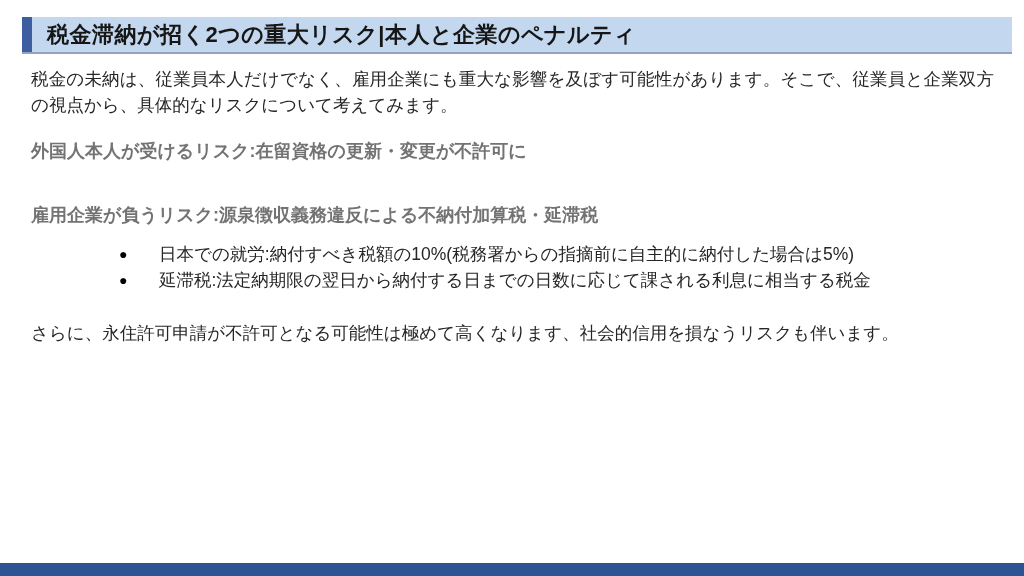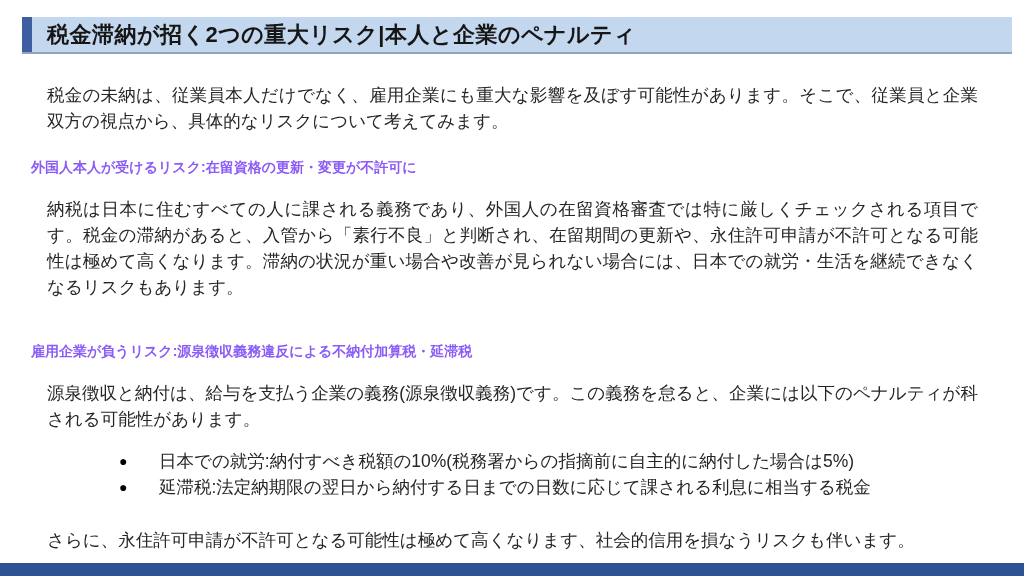--- a/index.html
+++ b/index.html
@@ -32,26 +32,26 @@
     letter-spacing: 0.5px;
     white-space: nowrap;
   }
 
   
   .content {
     position: absolute; left: 31px; top: 66px;
     width: 963px;
     font-size: 17.5px; line-height: 26px;
   }
-  .para { margin: 16px; text-align: justify; }
+  .para { margin: 0; text-align: justify; }
   .section-heading {
     margin: 20px 0 0 0;
-    font-size: 14px; line-height: 26px;
+    font-size: 18px; line-height: 26px;
     font-weight: bold;
-    color: #8b5cf6;
+    color: #737373;
   }
   .section-heading.second { margin-top: 38px; }
 
   .bullet-list { margin: 13px 0 0 88px; }
   .bullet-row { display: flex; align-items: flex-start; }
   .bullet-marker {
     flex: 0 0 40px;
     font-size: 14px; line-height: 26px;
     color: #000000;
   }
@@ -74,24 +74,22 @@
   <div class="title-bar">
     <div class="title-accent"></div>
     <div class="title-text">税金滞納が招く2つの重大リスク|本人と企業のペナルティ</div>
   </div>
 
   <div class="content">
 
     <p class="para">税金の未納は、従業員本人だけでなく、雇用企業にも重大な影響を及ぼす可能性があります。そこで、従業員と企業双方の視点から、具体的なリスクについて考えてみます。</p>
 
     <h2 class="section-heading">外国人本人が受けるリスク:在留資格の更新・変更が不許可に</h2>
-    <p class="para">納税は日本に住むすべての人に課される義務であり、外国人の在留資格審査では特に厳しくチェックされる項目です。税金の滞納があると、入管から「素行不良」と判断され、在留期間の更新や、永住許可申請が不許可となる可能性は極めて高くなります。滞納の状況が重い場合や改善が見られない場合には、日本での就労・生活を継続できなくなるリスクもあります。</p>
 
     <h2 class="section-heading second">雇用企業が負うリスク:源泉徴収義務違反による不納付加算税・延滞税</h2>
-    <p class="para">源泉徴収と納付は、給与を支払う企業の義務(源泉徴収義務)です。この義務を怠ると、企業には以下のペナルティが科される可能性があります。</p>
 
     <div class="bullet-list">
       <div class="bullet-row">
         <span class="bullet-marker">●</span>
         <span class="bullet-text">日本での就労:納付すべき税額の10%(税務署からの指摘前に自主的に納付した場合は5%)</span>
       </div>
       <div class="bullet-row">
         <span class="bullet-marker">●</span>
         <span class="bullet-text">延滞税:法定納期限の翌日から納付する日までの日数に応じて課される利息に相当する税金</span>
       </div>

